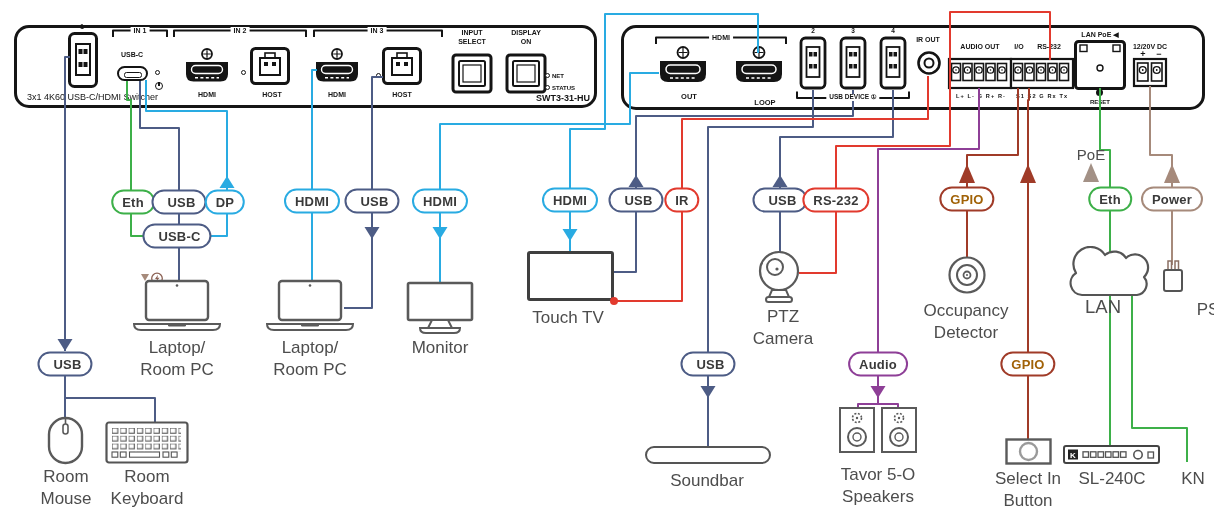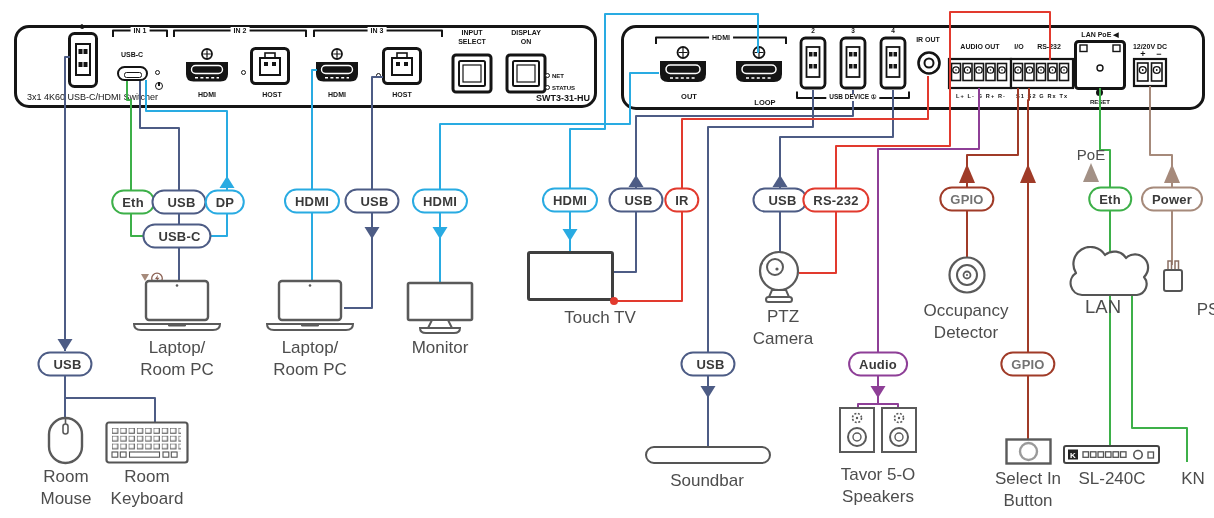--- a/index.html
+++ b/index.html
@@ -29,21 +29,21 @@
   .wc{stroke:#29abe2;} .wb{stroke:#4d5c85;} .wg{stroke:#3db049;} .wr{stroke:#e23a2e;}
   .wp{stroke:#8e3f97;} .wm{stroke:#a03b28;} .wt{stroke:#a68a7b;}
   .wk{stroke:#141414;stroke-width:1.6;}
   .fc{fill:#29abe2;} .fb{fill:#4d5c85;} .fm{fill:#a03b28;} .ft{fill:#a68a7b;}
   .fp{fill:#8e3f97;} .fpoe{fill:#a39186;}
   .pill{position:absolute;transform:translate(-50%,-50%);background:#fff;border-radius:13px;
         font-weight:bold;font-size:13px;color:#3a3a3a;padding:4px 9px;border:2.5px solid #888;
         line-height:1;z-index:5;white-space:nowrap;letter-spacing:.2px;}
   .pill.c{border-color:#29abe2;} .pill.b{border-color:#4d5c85;padding-left:14px;} .pill.g{border-color:#3db049;}
   .pill.r{border-color:#e23a2e;text-align:right;} .pill.p{border-color:#8e3f97;}
-  .pill.m{border-color:#a03b28;color:#737373;} .pill.t{border-color:#a68a7b;}
+  .pill.m{border-color:#a03b28;color:#a16207;} .pill.t{border-color:#a68a7b;}
   .dev{position:absolute;z-index:5;}
   .dlabel{position:absolute;transform:translateX(-50%);text-align:center;font-size:17px;
           color:#4d4d4d;line-height:1.32;z-index:6;white-space:nowrap;}
   .dlabel.big{font-size:18.5px;}
   .dlabel.sm{font-size:15px;}
   #touch-tv{position:absolute;left:527px;top:251px;width:87px;height:50px;border:3px solid #3f3f3f;
             border-radius:3px;background:#fff;box-sizing:border-box;z-index:5;}
   #soundbar{position:absolute;left:645px;top:446px;width:126px;height:18px;border:2.4px solid #555;
             border-radius:9px;background:#fff;box-sizing:border-box;z-index:5;}
   #tv-ir-dot{position:absolute;left:610px;top:297px;width:8px;height:8px;border-radius:50%;
@@ -443,21 +443,21 @@
 
   <div class="dlabel" style="left:177px;top:337px">
     <div>Laptop/</div>
     <div>Room PC</div>
   </div>
   <div class="dlabel" style="left:310px;top:337px">
     <div>Laptop/</div>
     <div>Room PC</div>
   </div>
   <div class="dlabel" style="left:440px;top:337px">Monitor</div>
-  <div class="dlabel" style="left:600px;top:307px">Touch TV</div>
+  <div class="dlabel" style="left:568px;top:307px">Touch TV</div>
   <div class="dlabel" style="left:707px;top:470px">Soundbar</div>
   <div class="dlabel" style="left:783px;top:306px">
     <div>PTZ</div>
     <div>Camera</div>
   </div>
   <div class="dlabel" style="left:966px;top:300px">
     <div>Occupancy</div>
     <div>Detector</div>
   </div>
   <div class="dlabel" style="left:878px;top:464px">

